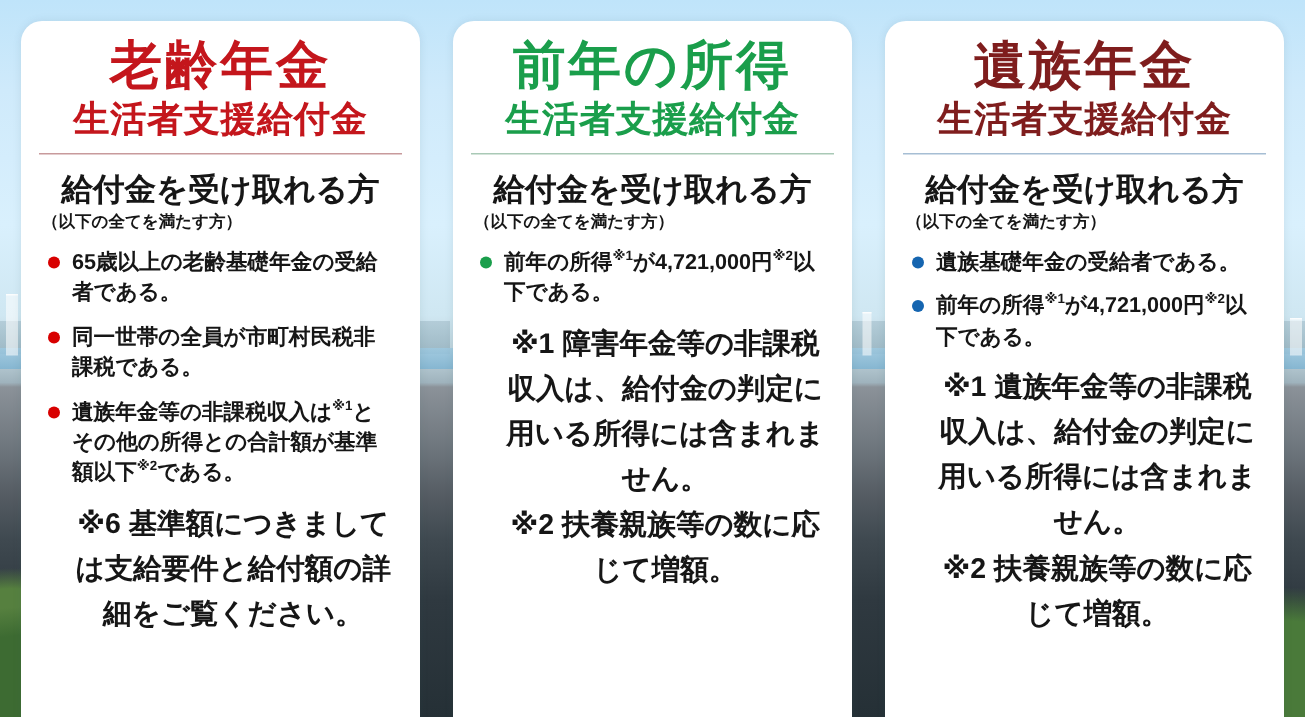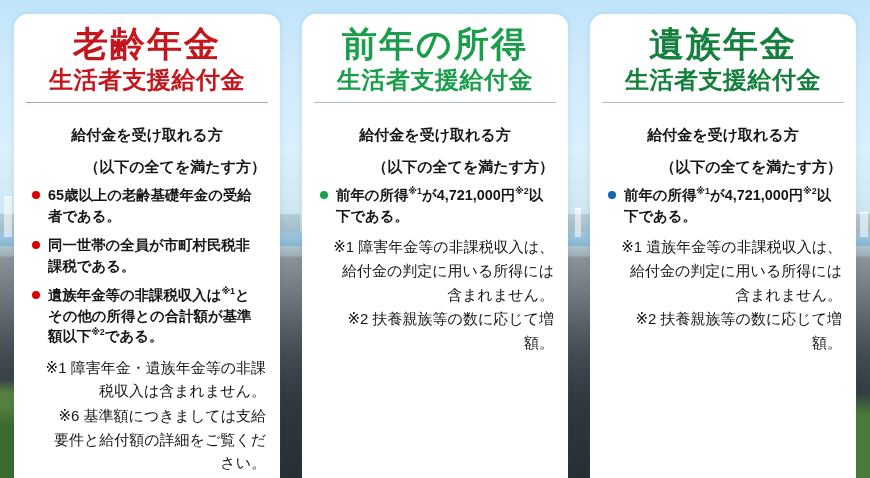--- a/index.html
+++ b/index.html
@@ -111,41 +111,41 @@
     letter-spacing: 0.5px;
     margin: 0;
     white-space: nowrap;
   }
   .divider {
     height: 1px;
     margin: 0 12px;
   }
   .card.red   .card-title, .card.red   .card-subtitle { color: #c4161c; }
   .card.green .card-title, .card.green .card-subtitle { color: #1a9e4b; }
-  .card.blue  .card-title, .card.blue  .card-subtitle { color: #15803d; }
+  .card.blue  .card-title, .card.blue  .card-subtitle { color: #7f1d1d; }
   .card.red   .divider { background: #c89a9c; }
   .card.green .divider { background: #a9c9b6; }
   .card.blue  .divider { background: #a6bed4; }
 
   
   .card-body {
     padding: 11px 14px 10px 14px;
     color: #161616;
   }
   .body-heading {
     text-align: center;
-    font-size: 15px;
+    font-size: 21px;
     font-weight: 700;
     line-height: 1.25;
-    margin: 12px;
+    margin: 0;
     white-space: nowrap;
   }
   .body-heading-sub {
-    text-align: right;
-    font-size: 15px;
+    text-align: left;
+    font-size: 11px;
     font-weight: 700;
     line-height: 1.3;
     margin: 1px 0 9px 0;
     white-space: nowrap;
   }
 
   ul.bullets {
     list-style: none;
     margin: 3px;
     padding: 0;
@@ -171,25 +171,25 @@
   .card.red   ul.bullets > li::before { background: #d80000; }
   .card.green ul.bullets > li::before { background: #1a9e4b; }
   .card.blue  ul.bullets > li::before { background: #1565b0; }
 
   .notes {
     margin: 4px 0 0 0;
     padding: 0 0 0 17px;
     list-style: none;
   }
   .notes > li {
-    font-size: 15px;
-    font-weight: 400;
+    font-size: 19px;
+    font-weight: 700;
     line-height: 1.58;
     margin-bottom: 1px;
-    text-align: right;
+    text-align: center;
   }
   sup {
     font-size: 0.62em;
     font-weight: 700;
     vertical-align: super;
     line-height: 0;
   }
 </style>
 </head>
 <body>
@@ -217,21 +217,20 @@
     <div class="divider"></div>
     <div class="card-body">
       <p class="body-heading">給付金を受け取れる方</p>
       <p class="body-heading-sub">（以下の全てを満たす方）</p>
       <ul class="bullets">
         <li><span>65歳以上の老齢基礎年金の受給者である。</span></li>
         <li><span>同一世帯の全員が市町村民税非課税である。</span></li>
         <li><span>遺族年金等の非課税収入は</span><sup>※1</sup><span>とその他の所得との合計額が基準額以下</span><sup>※2</sup><span>である。</span></li>
       </ul>
       <ul class="notes">
-        <li>※1 障害年金・遺族年金等の非課税収入は含まれません。</li>
         <li>※6 基準額につきましては支給要件と給付額の詳細をご覧ください。</li>
       </ul>
     </div>
   </section>
 
   <section class="card green">
     <div class="card-head">
       <h1 class="card-title">前年の所得</h1>
       <p class="card-subtitle">生活者支援給付金</p>
     </div>
@@ -252,20 +251,21 @@
   <section class="card blue">
     <div class="card-head">
       <h1 class="card-title">遺族年金</h1>
       <p class="card-subtitle">生活者支援給付金</p>
     </div>
     <div class="divider"></div>
     <div class="card-body">
       <p class="body-heading">給付金を受け取れる方</p>
       <p class="body-heading-sub">（以下の全てを満たす方）</p>
       <ul class="bullets">
+        <li><span>遺族基礎年金の受給者である。</span></li>
         <li><span>前年の所得</span><sup>※1</sup><span>が4,721,000円</span><sup>※2</sup><span>以下である。</span></li>
       </ul>
       <ul class="notes">
         <li>※1 遺族年金等の非課税収入は、給付金の判定に用いる所得には含まれません。</li>
         <li>※2 扶養親族等の数に応じて増額。</li>
       </ul>
     </div>
   </section>
 
 </div>

